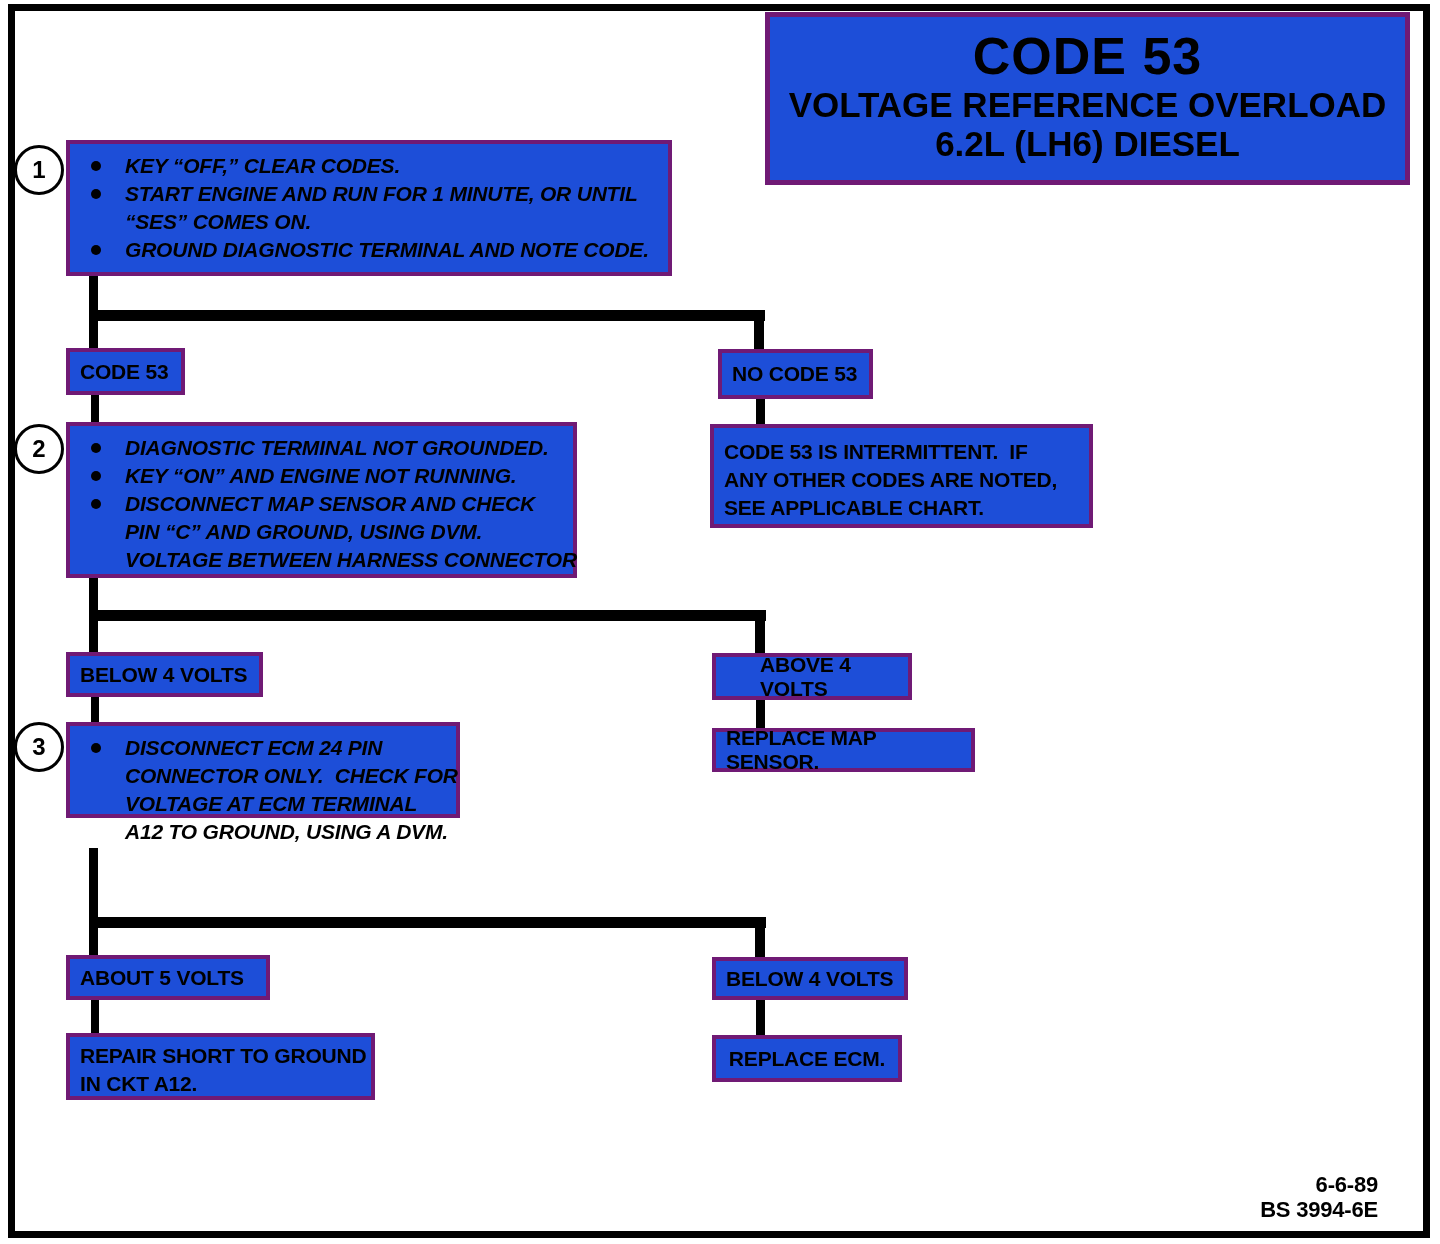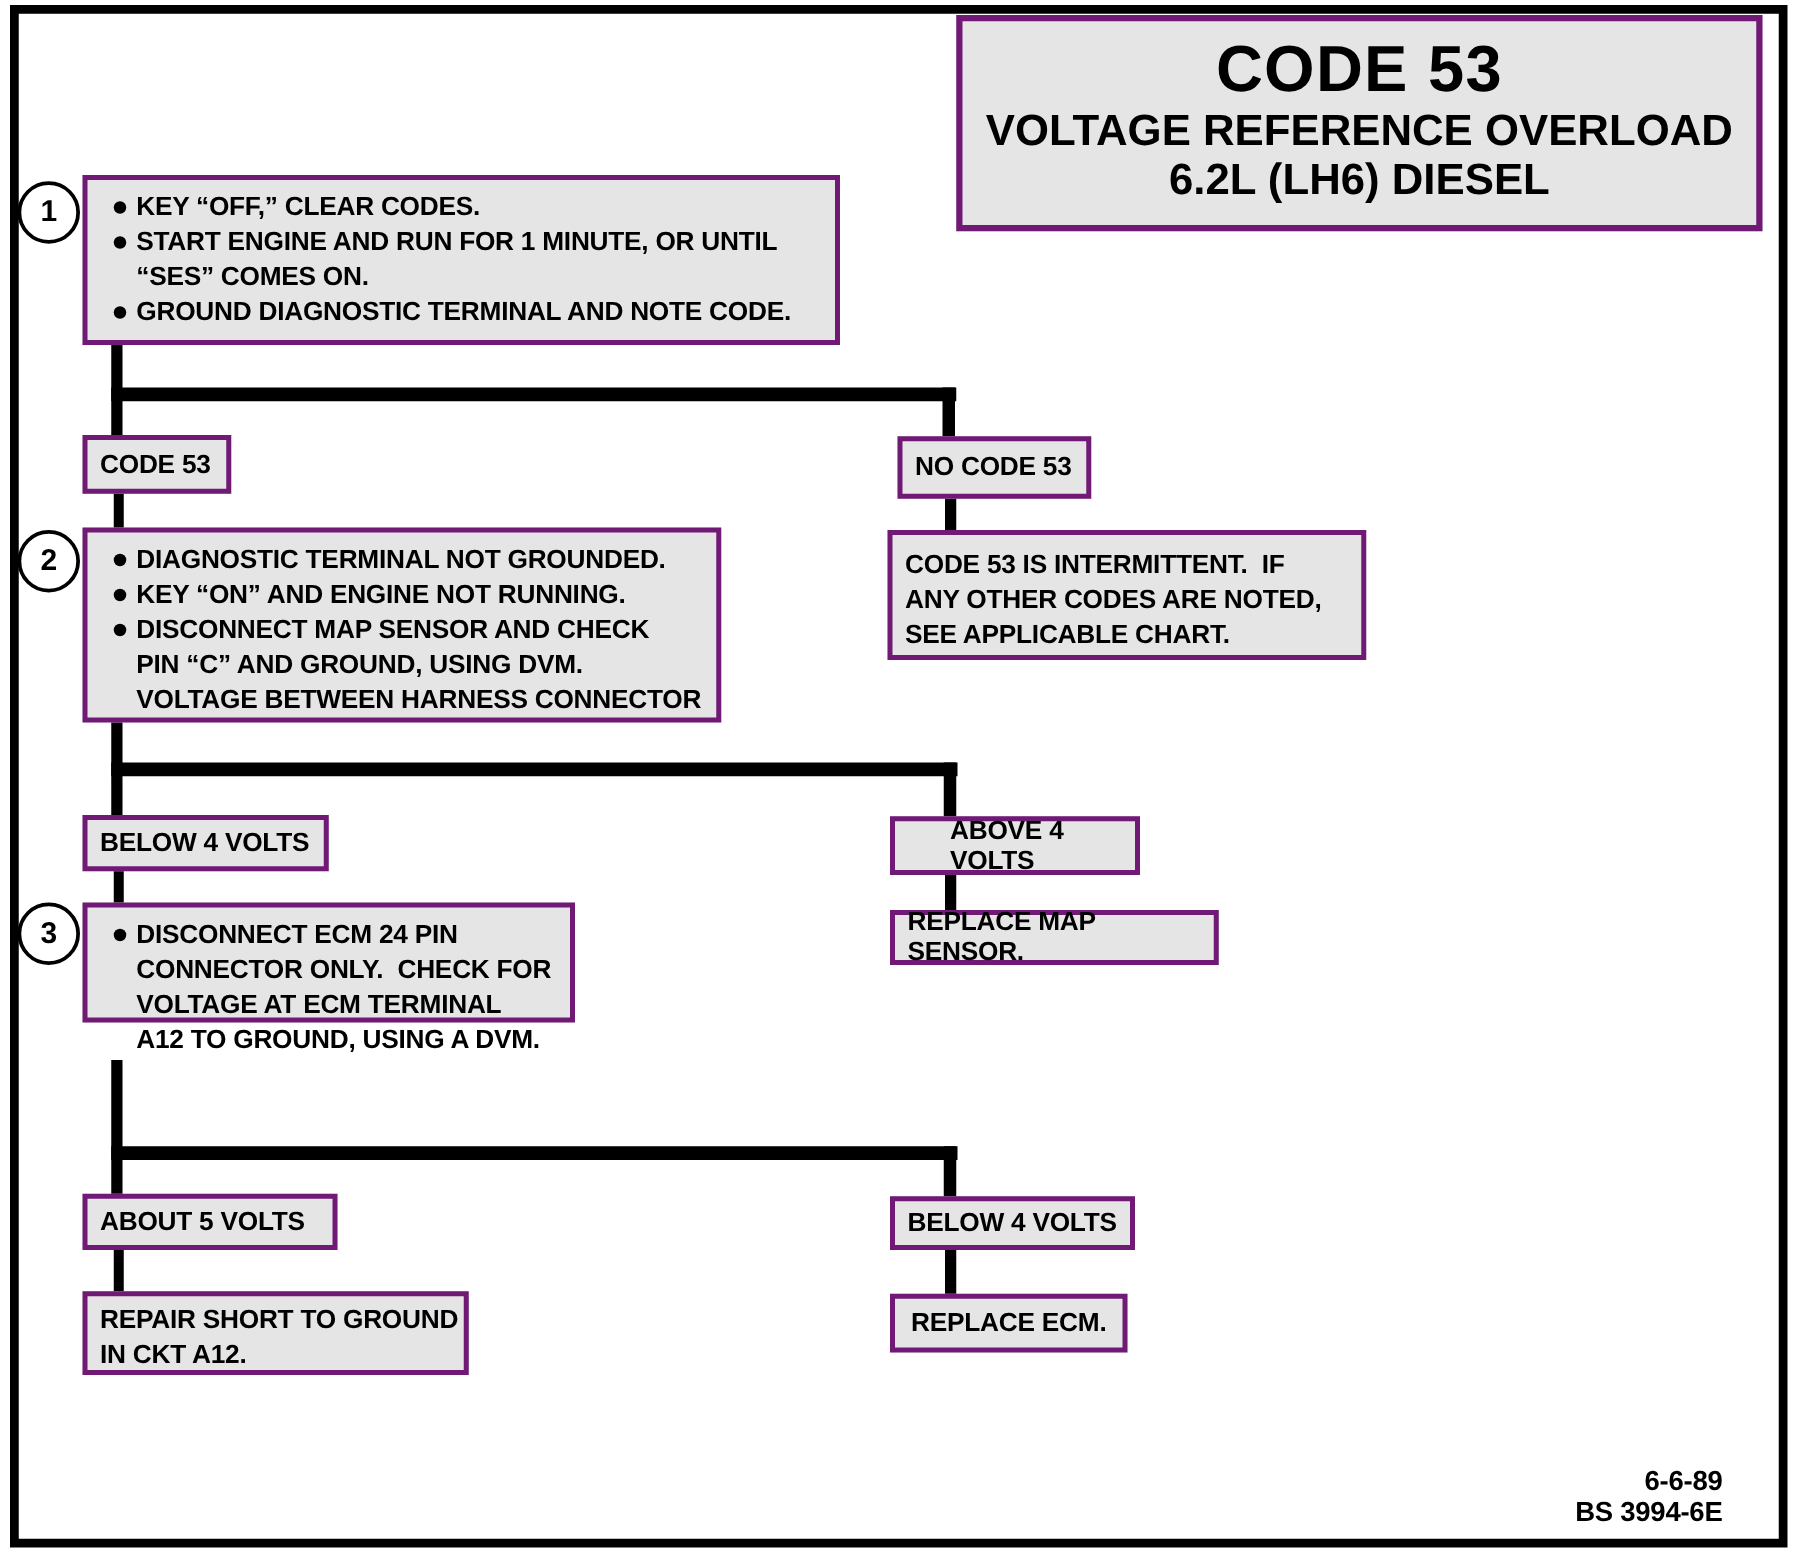--- a/index.html
+++ b/index.html
@@ -6,31 +6,31 @@
   .page {
     position:relative; width:1440px; height:1244px; background:#ffffff;
     font-family:"Liberation Sans", sans-serif; font-weight:bold; color:#000;
     overflow:hidden;
   }
   .page-border {
     position:absolute; left:8px; top:4px; width:1422px; height:1234px;
     border:7px solid #000; box-sizing:border-box; pointer-events:none;
   }
   .box {
-    position:absolute; border:4px solid #701a75; box-sizing:border-box; background:#e5e5e5;
+    position:absolute; border:4px solid #701a75; box-sizing:border-box; background:#1d4ed8;
   }
   
   .title-box { border-width:5px; text-align:center; padding-top:10px; }
   .title-heading { font-size:52px; line-height:58px; letter-spacing:1px; }
   .title-sub { font-size:35px; line-height:39px; letter-spacing:0px; }
   
   .step-box { padding:8px 8px 4px 8px; font-size:21px; line-height:28px; letter-spacing:-0.2px; }
   .brow { display:flex; }
   .dot { flex:0 0 auto; width:10px; height:10px; border-radius:50%; background:#000; margin:9px 0 0 13px; }
-  .btext { margin-left:8px; }
+  .btext { margin-left:24px;font-style:italic; }
   .line { white-space:pre; }
   
   .label-box { display:flex; align-items:center; padding:0 10px; font-size:21px; letter-spacing:-0.2px; }
   .multi-box { padding:10px 10px; font-size:21px; line-height:28px; letter-spacing:-0.2px; }
   
   .circle {
     position:absolute; width:44px; height:44px; border:3px solid #000; border-radius:50%;
     background:#fff; display:flex; align-items:center; justify-content:center;
     font-size:24px;
   }

